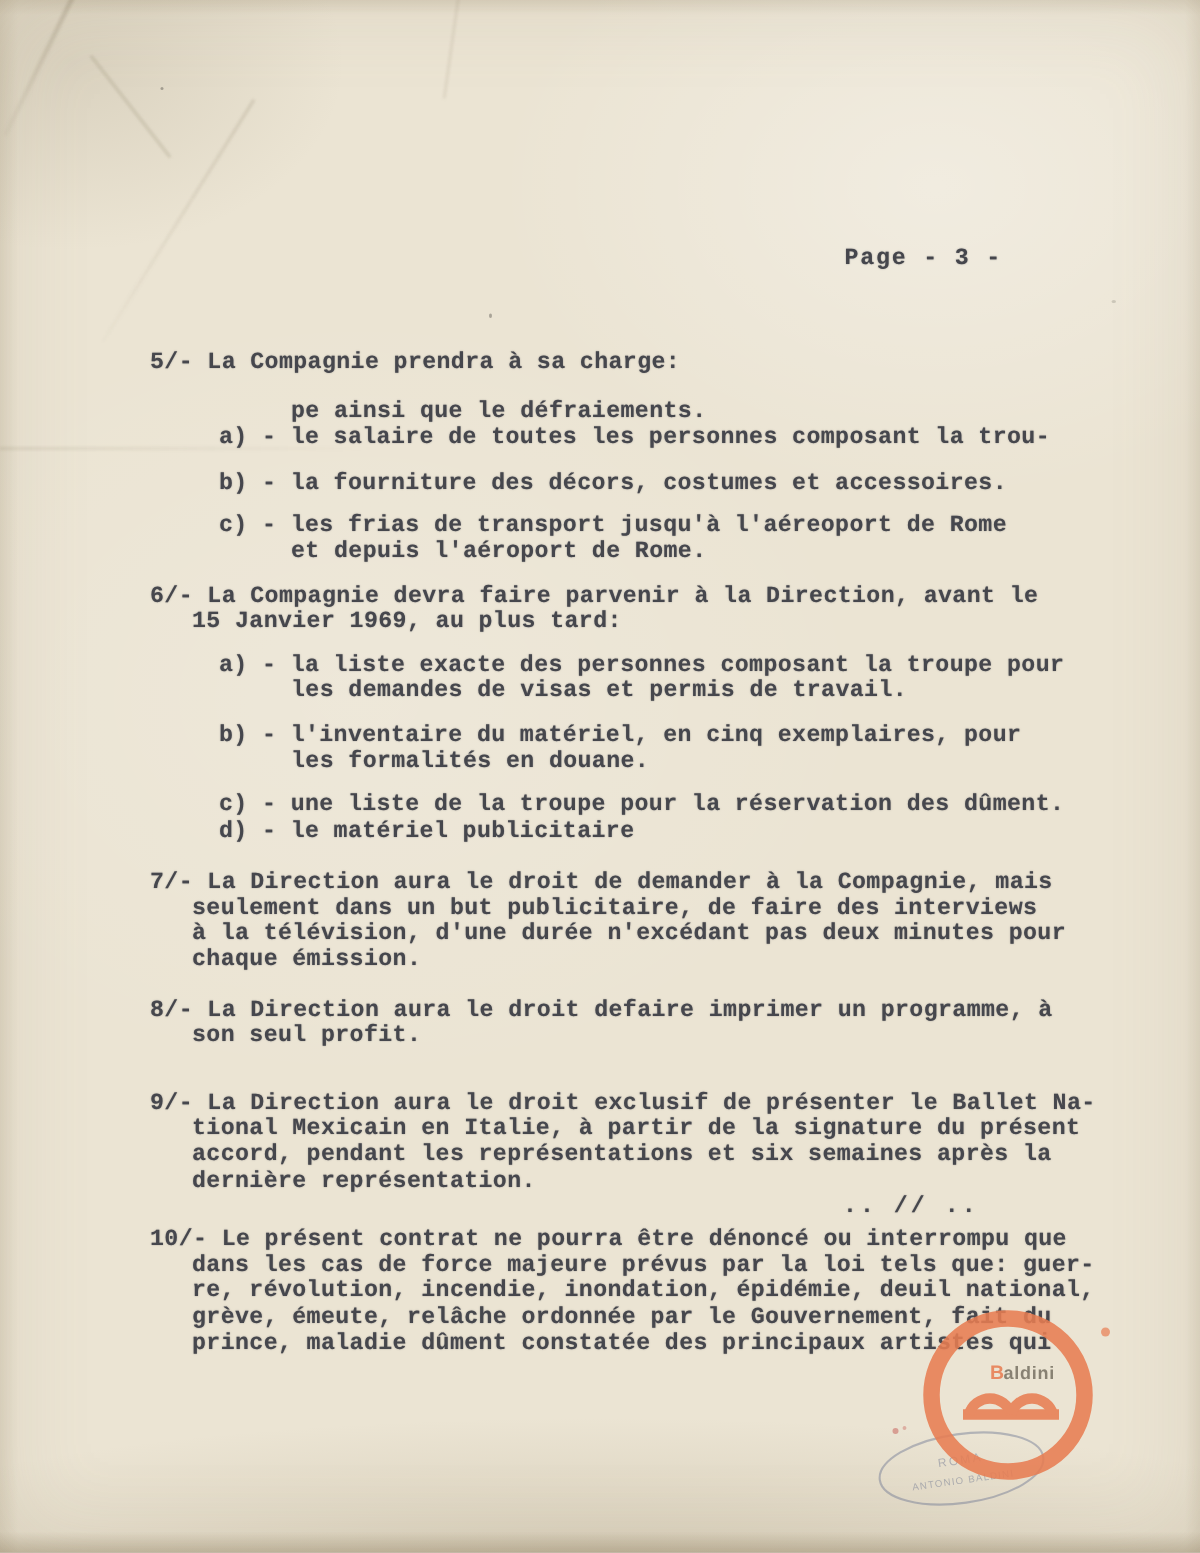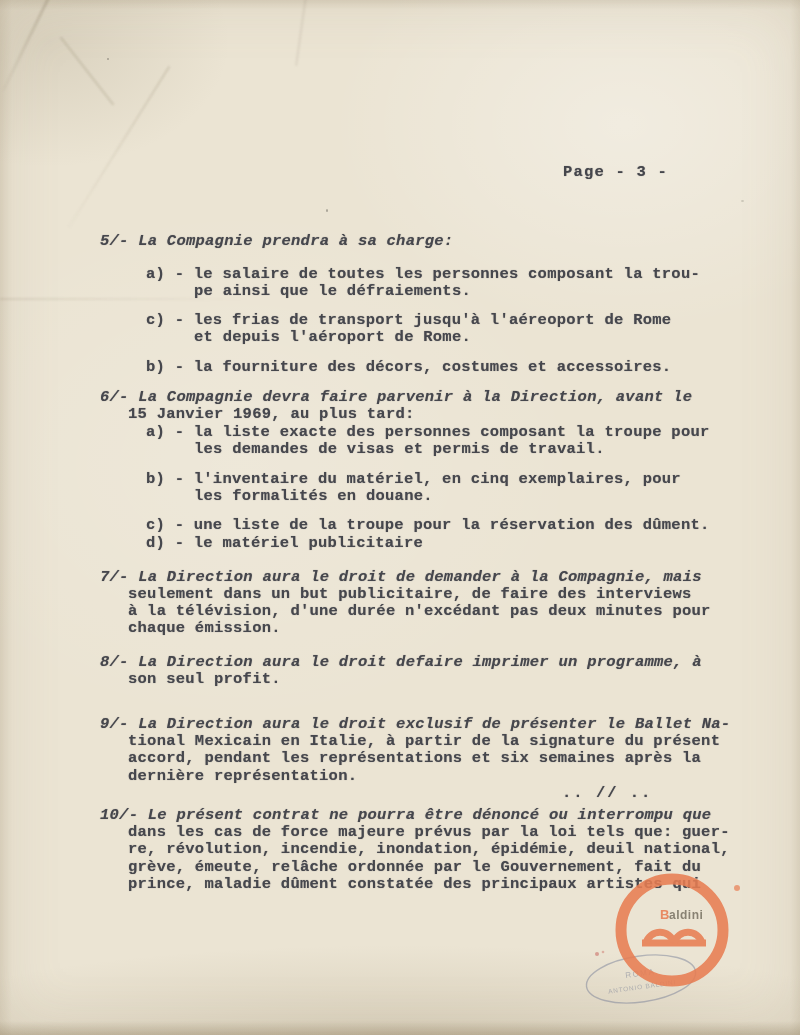--- a/index.html
+++ b/index.html
@@ -32,21 +32,21 @@
   .s2{left:326px;top:209px;width:2px;height:3px;}
   .s3{left:741px;top:200px;width:3px;height:2px;opacity:.5;}
 
   .page-label{position:absolute;left:563px;top:163px;font-size:15.5px;font-weight:700;
       letter-spacing:1.2px;color:#45464c;text-shadow:0 0 1px rgba(69,70,76,.6);white-space:pre;}
 
   .doc-body{position:absolute;left:100px;top:233px;width:680px;font-size:15.5px;
       font-weight:700;letter-spacing:.25px;color:#46474d;
       text-shadow:0 0 1px rgba(69,70,76,.55);}
   .ln{white-space:pre;line-height:17.2px;min-height:17.2px;}
-  .ind-0{margin-left:0;font-style:italic;}
+  .ind-0{margin-left:0;}
   .ind-1{margin-left:28px;}
   .ind-2{margin-left:46px;}
   .ind-3{margin-left:94px;}
   .ind-sep{margin-left:462px;letter-spacing:2px;}
 
   .wm{position:absolute;left:598px;top:852px;width:170px;height:170px;pointer-events:none;}
   .inkstamp{position:absolute;left:575px;top:945px;width:145px;height:80px;pointer-events:none;}
 </style>
 </head>
 <body>
@@ -62,35 +62,35 @@
     <div class="speck s2"></div>
     <div class="speck s3"></div>
 
     <div class="page-label">Page - 3 -</div>
 
     <div class="doc-body" id="doc-body">
         <div class="clause" style="margin-top: 0px;">
           <div class="ln ind-0">5/- La Compagnie prendra à sa charge:</div>
         </div>
         <div class="clause" style="margin-top: 16px;">
+          <div class="ln ind-3">pe ainsi que le défraiements.</div>
           <div class="ln ind-2">a) - le salaire de toutes les personnes composant la trou-</div>
-          <div class="ln ind-3">pe ainsi que le défraiements.</div>
+        </div>
+        <div class="clause" style="margin-top: 13px;">
+          <div class="ln ind-2">b) - la fourniture des décors, costumes et accessoires.</div>
         </div>
         <div class="clause" style="margin-top: 11px;">
           <div class="ln ind-2">c) - les frias de transport jusqu'à l'aéreoport de Rome</div>
           <div class="ln ind-3">et depuis l'aéroport de Rome.</div>
         </div>
         <div class="clause" style="margin-top: 13px;">
-          <div class="ln ind-2">b) - la fourniture des décors, costumes et accessoires.</div>
-        </div>
-        <div class="clause" style="margin-top: 13px;">
           <div class="ln ind-0">6/- La Compagnie devra faire parvenir à la Direction, avant le</div>
           <div class="ln ind-1">15 Janvier 1969, au plus tard:</div>
         </div>
-        <div class="clause" style="margin-top: 0;">
+        <div class="clause" style="margin-top: 11px;">
           <div class="ln ind-2">a) - la liste exacte des personnes composant la troupe pour</div>
           <div class="ln ind-3">les demandes de visas et permis de travail.</div>
         </div>
         <div class="clause" style="margin-top: 13px;">
           <div class="ln ind-2">b) - l'inventaire du matériel, en cinq exemplaires, pour</div>
           <div class="ln ind-3">les formalités en douane.</div>
         </div>
         <div class="clause" style="margin-top: 12px;">
           <div class="ln ind-2">c) - une liste de la troupe pour la réservation des dûment.</div>
         </div>

